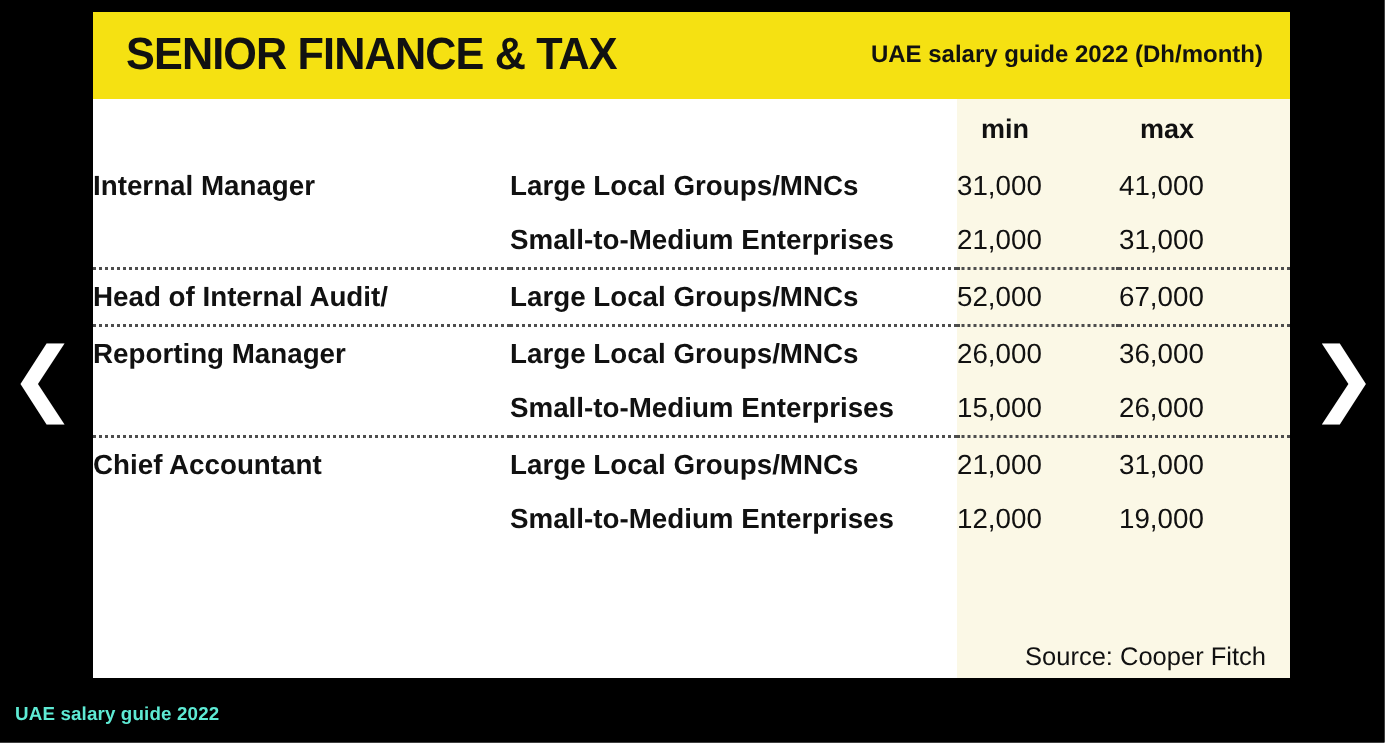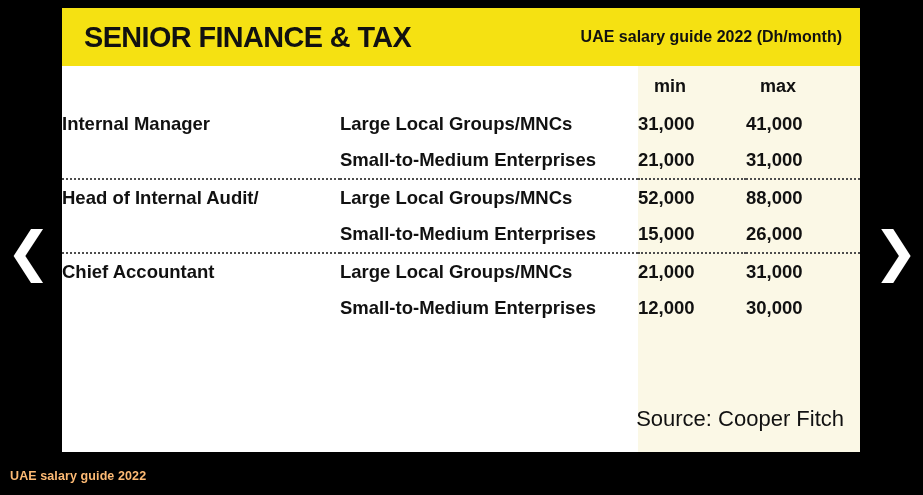--- a/index.html
+++ b/index.html
@@ -30,21 +30,21 @@
     user-select: none;
   }
   .arrow-left { left: 6px; }
   .arrow-right { right: 6px; }
 
   
   .caption {
     position: absolute;
     left: 10px;
     bottom: 12px;
-    color: #fdba74;
+    color: #5eead4;
     font-size: 12.5px;
     font-weight: bold;
     letter-spacing: .1px;
   }
 
   
   .card {
     position: absolute;
     left: 62px;
     top: 8px;
@@ -129,35 +129,35 @@
   .role-cell {
     font-weight: bold;
     padding-left: 36px;
     line-height: 1.15;
   }
   .type-cell {
     font-weight: bold;
     padding-left: 0;
   }
   .num-cell {
-    font-weight: bold;
+    font-weight: normal;
   }
   .num-min { padding-left: 16px; }
   .num-max { padding-left: 14px; }
 
   
   tr.sep-top td {
     border-top: 2px dotted #4d4d4d;
   }
 
   .source {
     position: absolute;
     right: 16px;
-    bottom: 20px;
-    font-size: 22px;
+    bottom: 4px;
+    font-size: 17px;
     color: #111111;
   }
 </style>
 </head>
 <body>
 
 <div class="arrow arrow-left">❮</div>
 <div class="arrow arrow-right">❯</div>
 
 <div class="card">
@@ -195,39 +195,45 @@
           <tr class="data-row">
             <td class="role-cell"></td>
             <td class="type-cell">Small-to-Medium Enterprises</td>
             <td class="num-cell num-min">21,000</td>
             <td class="num-cell num-max">31,000</td>
           </tr>
           <tr class="data-row sep-top">
             <td class="role-cell">Head of Internal Audit/</td>
             <td class="type-cell">Large Local Groups/MNCs</td>
             <td class="num-cell num-min">52,000</td>
-            <td class="num-cell num-max">88,000</td>
+            <td class="num-cell num-max">67,000</td>
+          </tr>
+          <tr class="data-row sep-top">
+            <td class="role-cell">Reporting Manager</td>
+            <td class="type-cell">Large Local Groups/MNCs</td>
+            <td class="num-cell num-min">26,000</td>
+            <td class="num-cell num-max">36,000</td>
           </tr>
           <tr class="data-row">
             <td class="role-cell"></td>
             <td class="type-cell">Small-to-Medium Enterprises</td>
             <td class="num-cell num-min">15,000</td>
             <td class="num-cell num-max">26,000</td>
           </tr>
           <tr class="data-row sep-top">
             <td class="role-cell">Chief Accountant</td>
             <td class="type-cell">Large Local Groups/MNCs</td>
             <td class="num-cell num-min">21,000</td>
             <td class="num-cell num-max">31,000</td>
           </tr>
           <tr class="data-row">
             <td class="role-cell"></td>
             <td class="type-cell">Small-to-Medium Enterprises</td>
             <td class="num-cell num-min">12,000</td>
-            <td class="num-cell num-max">30,000</td>
+            <td class="num-cell num-max">19,000</td>
           </tr>
         </tbody>
     </table>
 
     <div class="source">Source: Cooper Fitch</div>
   </div>
 </div>
 
 <div class="caption">UAE salary guide 2022</div>
 

